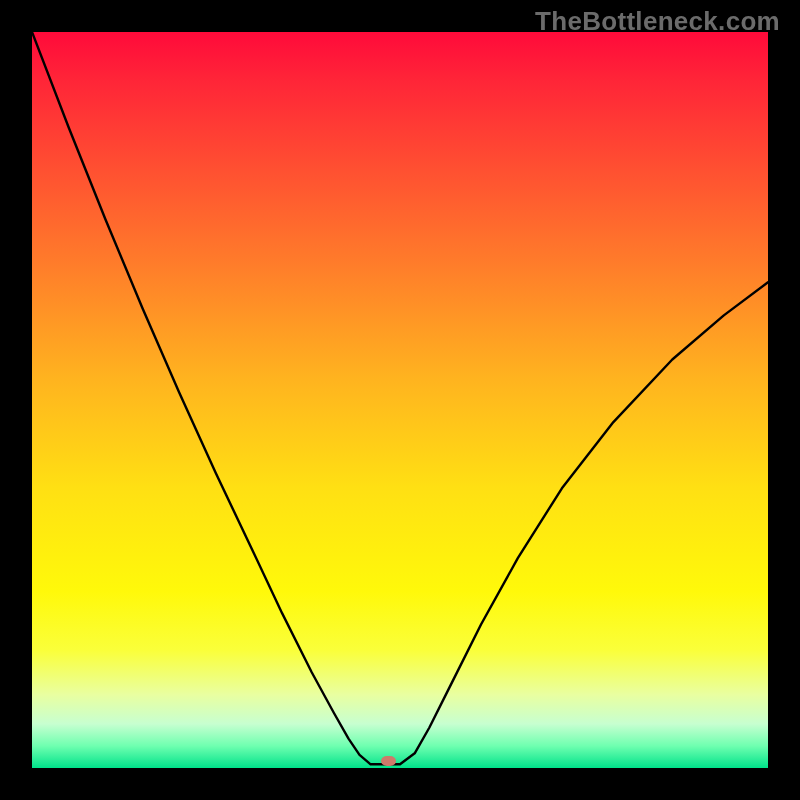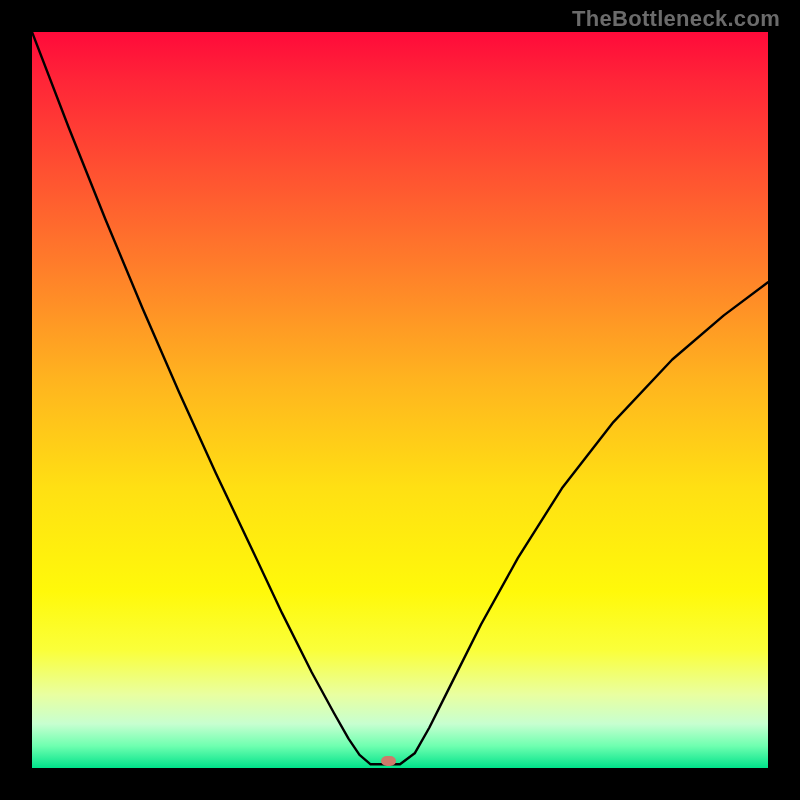--- a/index.html
+++ b/index.html
@@ -35,21 +35,21 @@
       #c7ffd0 94%,
       #6fffb0 97%,
       #00e28a 100%
     );
   }
   .watermark {
     position: absolute;
     top: 6px;
     right: 20px;
     font-family: Arial, Helvetica, sans-serif;
-    font-size: 22px;
+    font-size: 26px;
     font-weight: 600;
     color: #6b6b6b;
     letter-spacing: 0.3px;
     user-select: none;
   }
   svg.curve {
     position: absolute;
     left: 0;
     top: 0;
     width: 736px;

